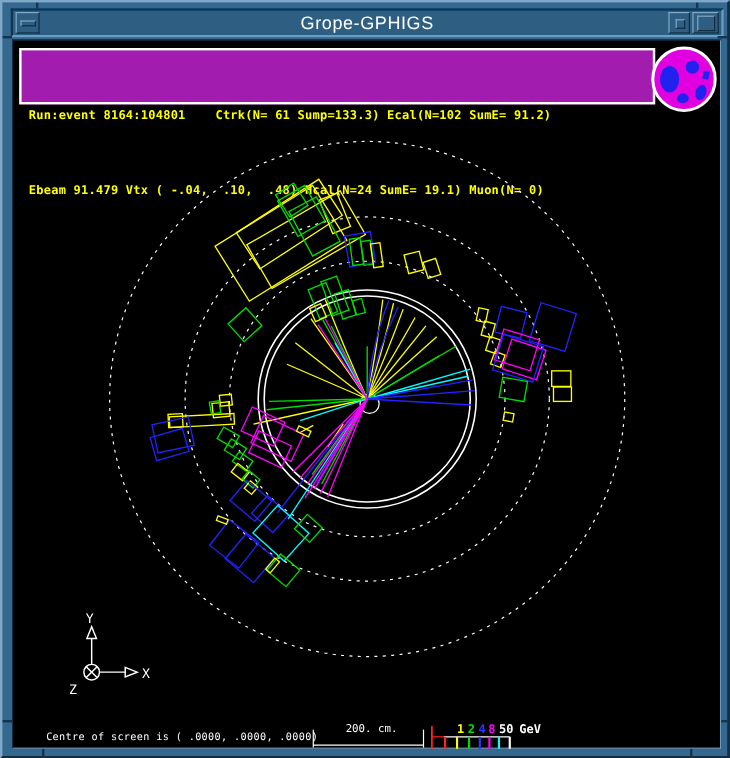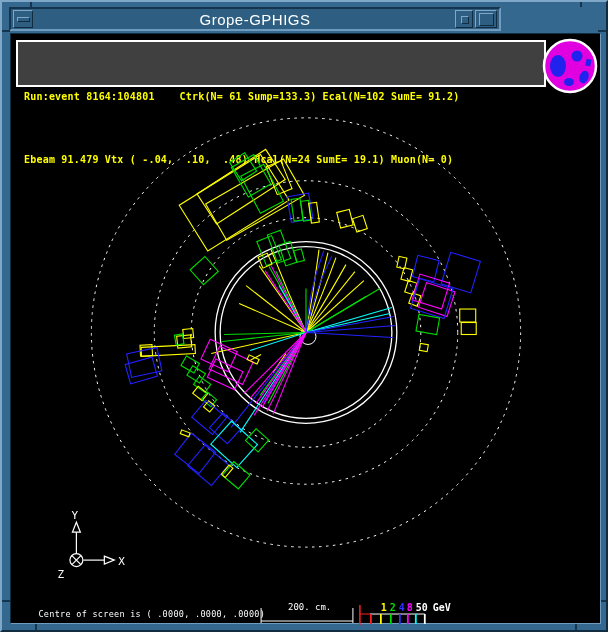--- a/index.html
+++ b/index.html
@@ -5,21 +5,21 @@
   html,body{margin:0;padding:0;background:#222;}
   *{box-sizing:border-box;}
   #window{
     position:relative;width:608px;height:632px;
     background:#35688e;overflow:hidden;
     font-family:"Liberation Sans",sans-serif;
     border-top:2px solid #7fa8c8;border-left:2px solid #7fa8c8;
     border-right:2px solid #122c42;border-bottom:2px solid #122c42;
   }
   #titlebar{
-    position:absolute;left:7px;top:5px;width:492px;height:24px;
+    position:absolute;left:7px;top:5px;width:594px;height:24px;
     background:#0369a1;
     border-top:2px solid #15344e;border-left:2px solid #15344e;
     border-right:2px solid #6f9cbe;border-bottom:2px solid #6f9cbe;
   }
   #titlebar-inner{
     position:absolute;left:0;top:0;right:0;bottom:0;background:#2e5f82;
     display:flex;align-items:center;justify-content:center;
   }
   .tb-btn{position:absolute;top:1px;height:18px;background:#2e5f82;
     border-top:1px solid #7fa8c8;border-left:1px solid #7fa8c8;
@@ -39,21 +39,21 @@
   #title-text{color:#ffffff;font-size:15px;letter-spacing:0.5px;font-weight:500;}
   #content{
     position:absolute;left:8px;top:31px;width:591px;height:591px;
     background:#000;
     border-top:1px solid #122c42;border-left:1px solid #122c42;
     border-right:1px solid #6f9cbe;border-bottom:1px solid #6f9cbe;
   }
   .notch{position:absolute;background:#15344e;}
   #header-panel{
     position:absolute;left:5px;top:6px;width:530px;height:47px;
-    background:#404040;border:2px solid #ffffff;
+    background:#a21caf;border:2px solid #ffffff;
     font-family:"DejaVu Sans Mono",monospace;font-weight:bold;
     color:#ffff00;font-size:10px;line-height:21px;
     padding:2px 0 0 6px;white-space:pre;letter-spacing:0.2px;
   }
   #logo-wrap{position:absolute;right:2px;top:3px;width:56px;height:58px;}
   #event-svg{position:absolute;left:0;top:0;width:591px;height:591px;}
   text{font-family:"DejaVu Sans Mono",monospace;}
 </style>
 </head>
 <body>

